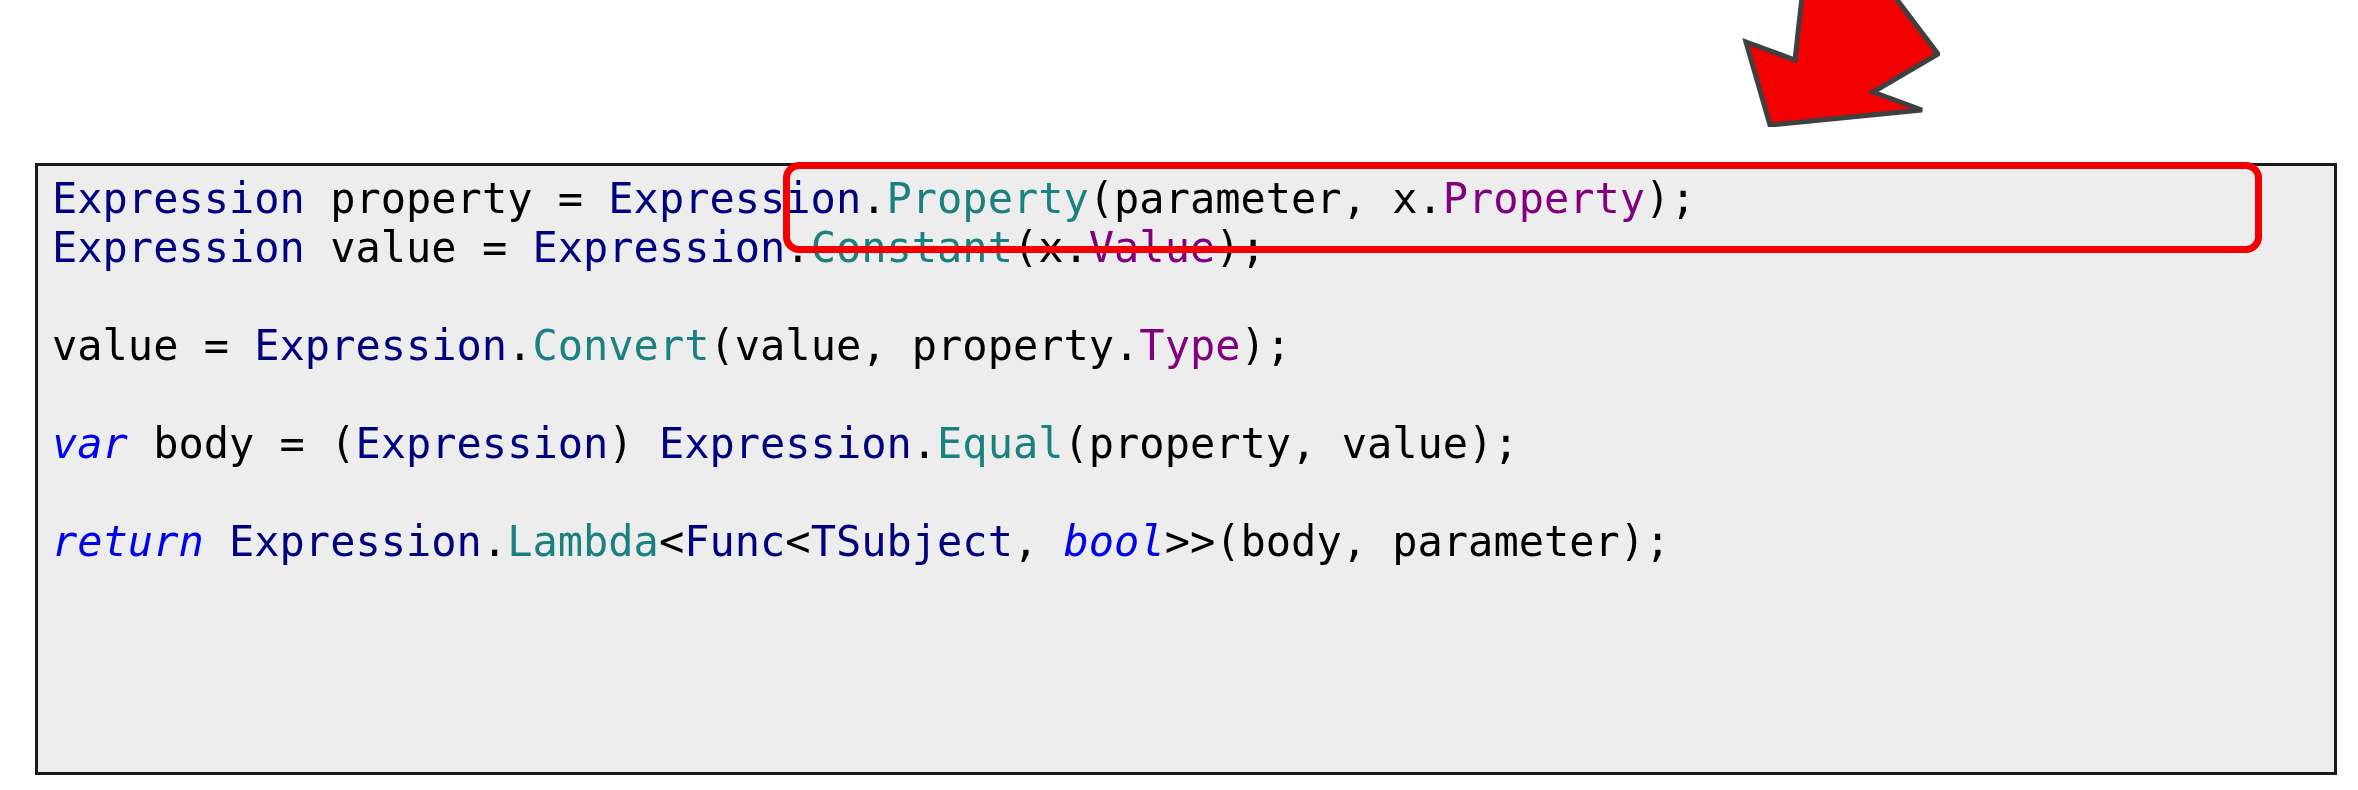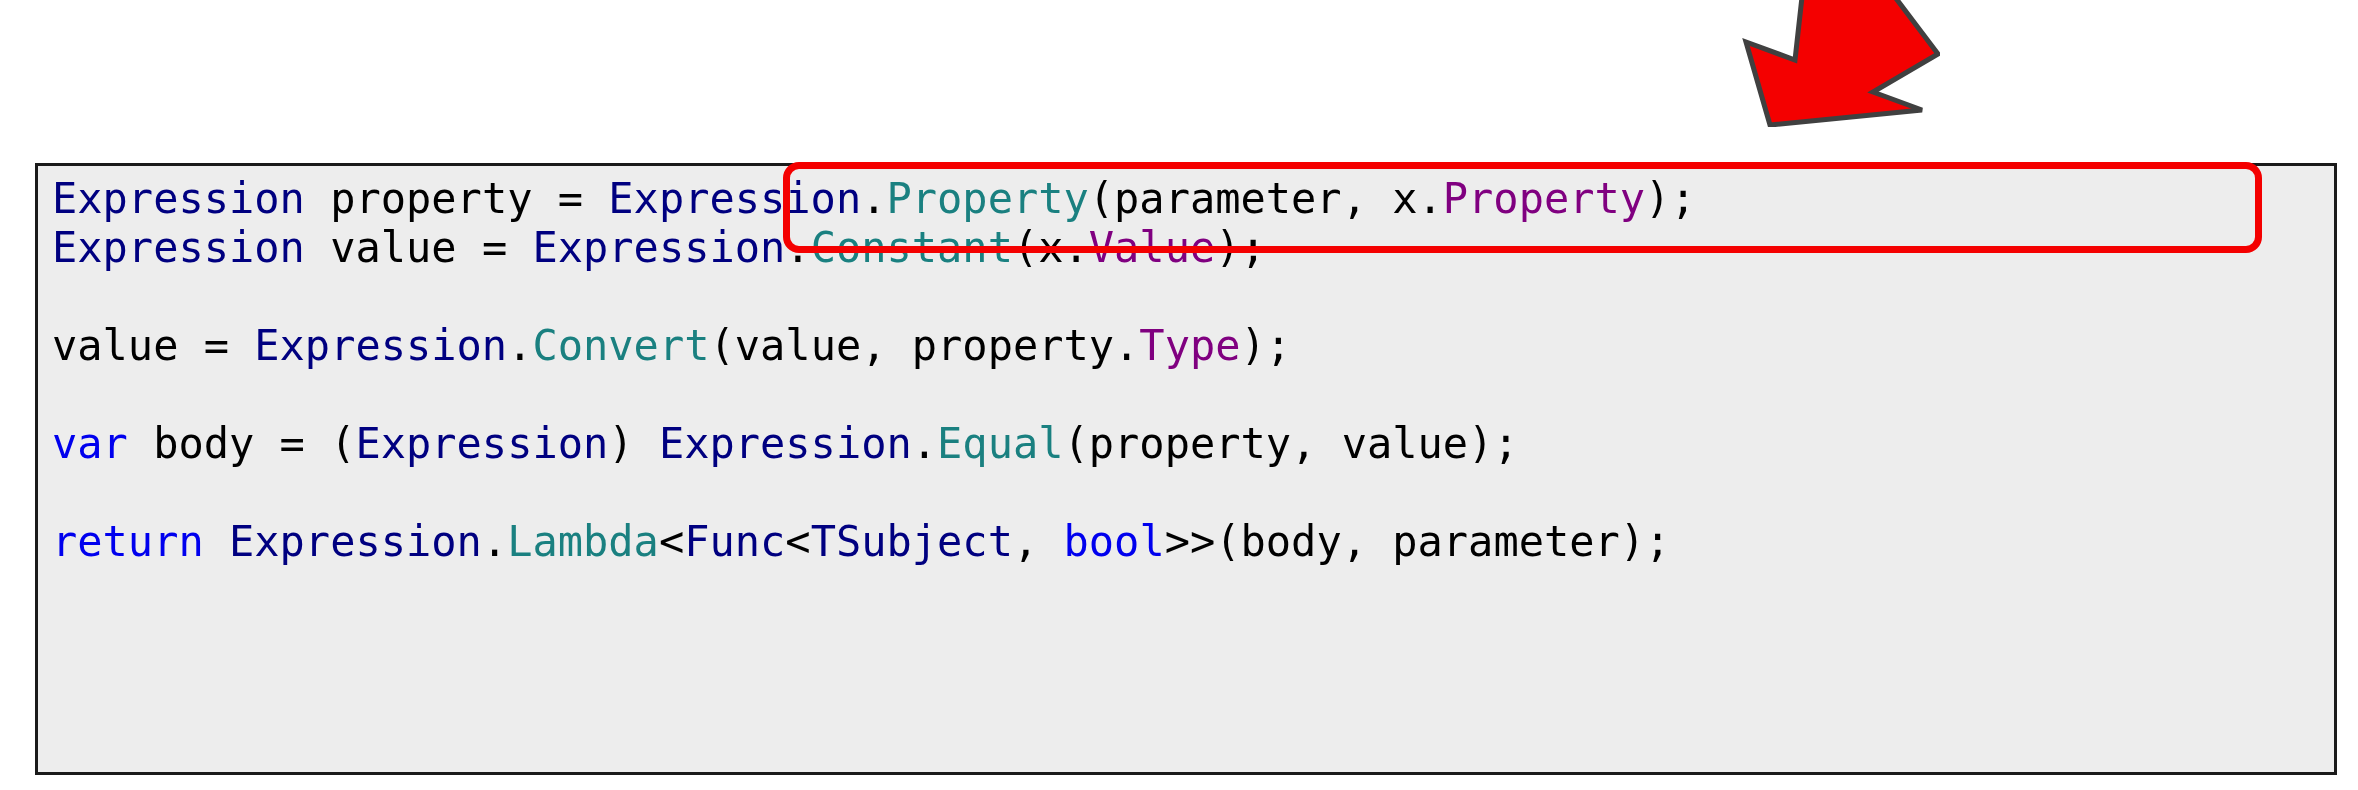--- a/index.html
+++ b/index.html
@@ -52,21 +52,21 @@
     white-space: pre;
     height: 49px;
     font-size: 42px;
     line-height: 49px;
   }
   .code-line.blank { color: transparent; }
 
   .tok { white-space: pre; }
   .t-plain { color: #000000; }
   .t-type  { color: #000080; }
-  .t-kw    { color: #0000ee; }
+  .t-kw    { color: #0000ee; font-style: italic; }
   .t-method{ color: #1a8080; }
   .t-prop  { color: #800080; }
 
   
   #highlight-box {
     position: absolute;
     left: 783px;
     top: 162px;
     width: 1479px;
     height: 91px;

